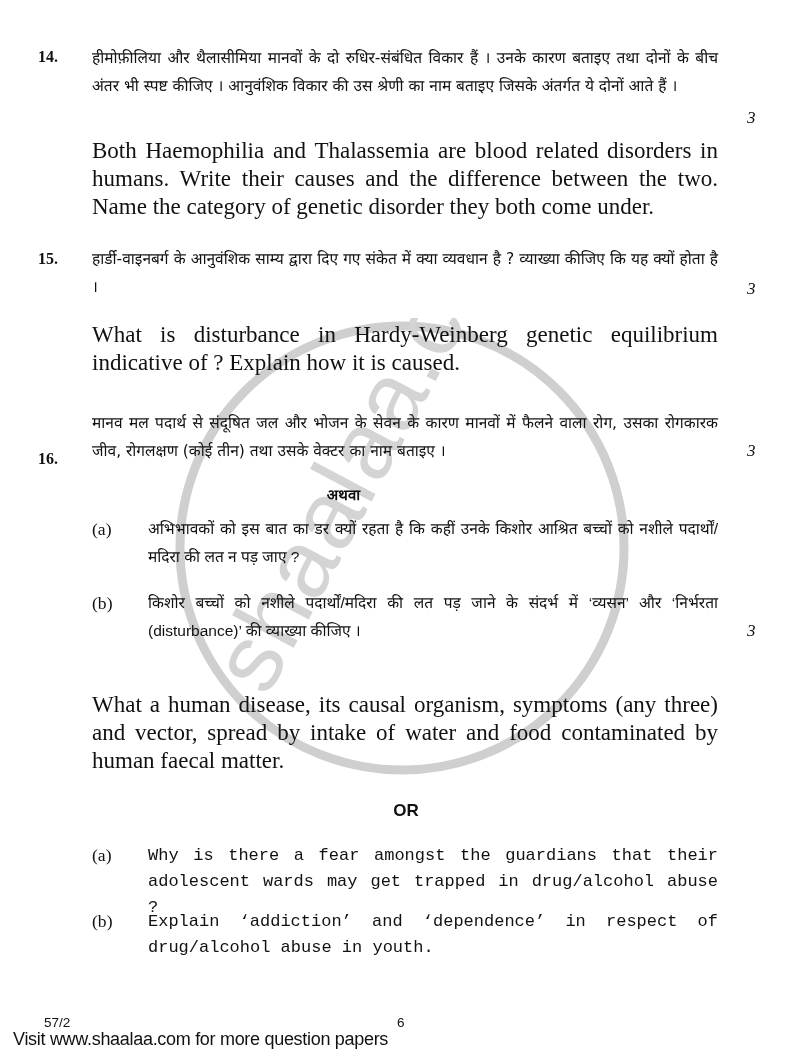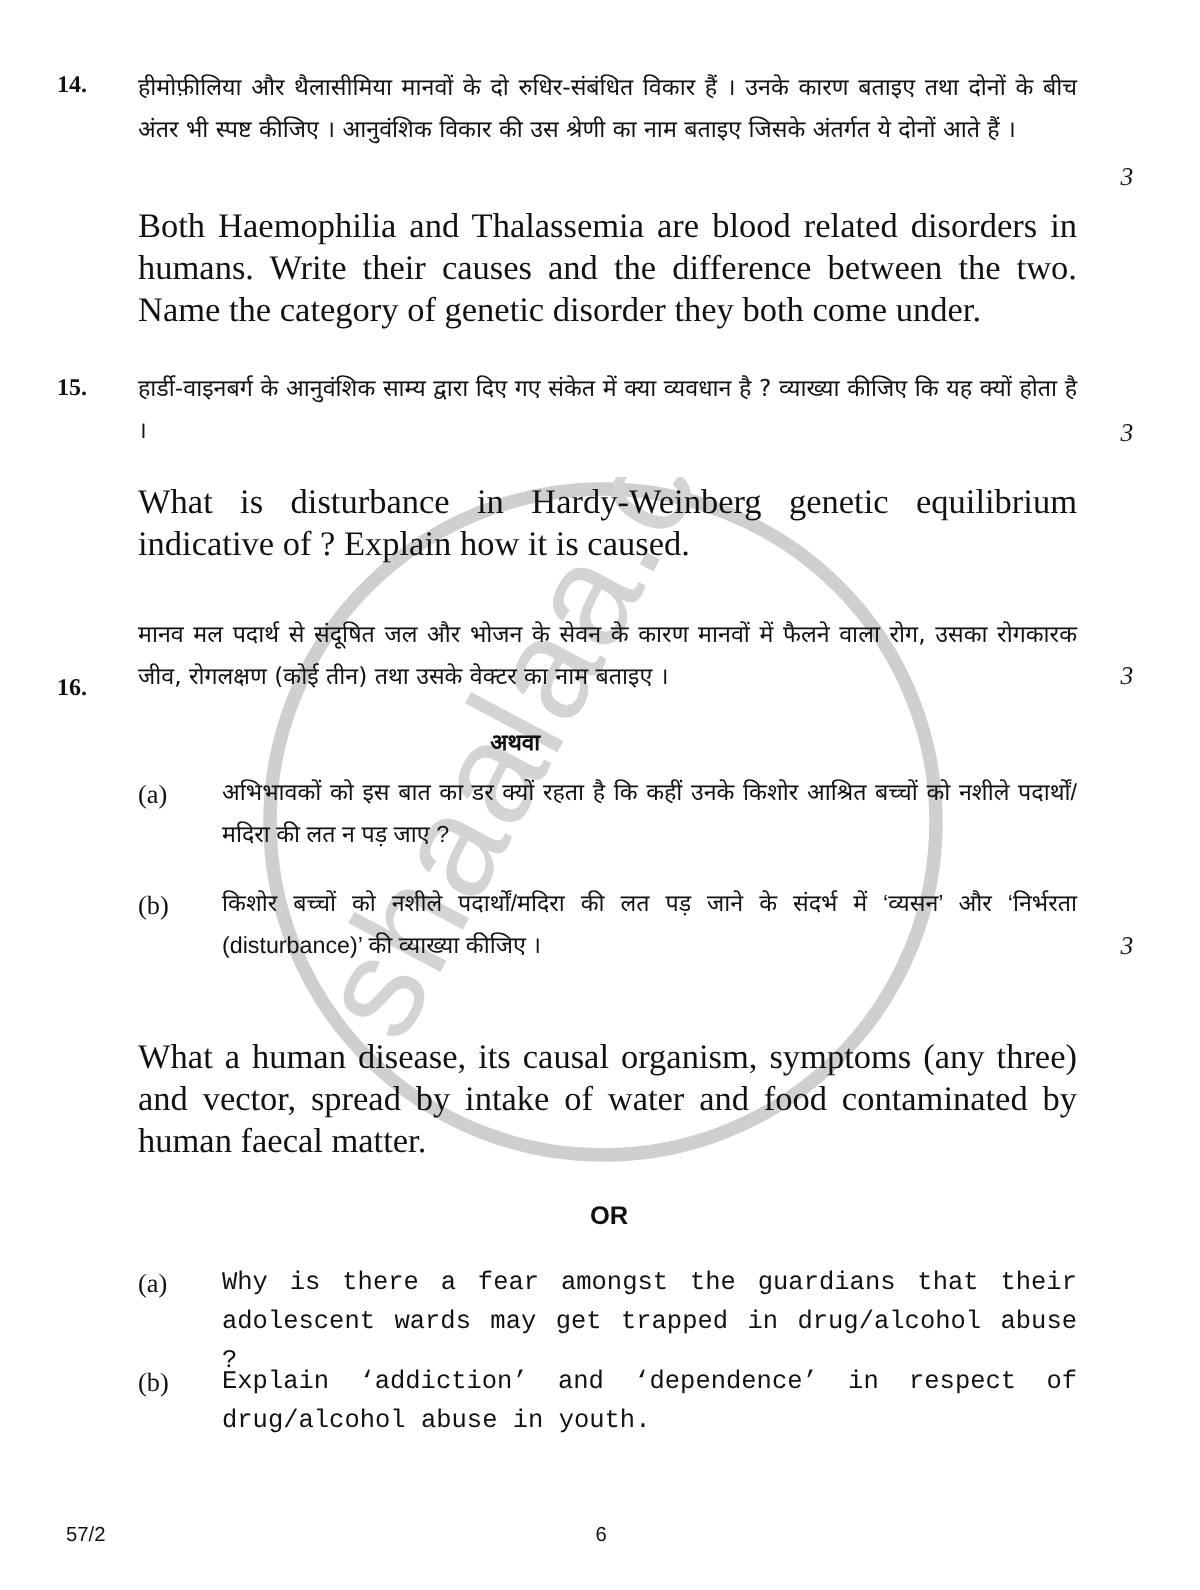--- a/index.html
+++ b/index.html
@@ -188,13 +188,14 @@
 
     <span class="sublabel" style="top:845px;">(a)</span>
     <div class="sub-en" style="top:843px;">Why is there a fear amongst the guardians that their adolescent wards may get trapped in drug/alcohol abuse ?</div>
 
     <span class="sublabel" style="top:911px;">(b)</span>
     <div class="sub-en" style="top:909px;">Explain ‘addiction’ and ‘dependence’ in respect of drug/alcohol abuse in youth.</div>
   </div>
 
   <span class="footer-code">57/2</span>
   <span class="footer-page">6</span>
+  <span class="footer-visit">Visit www.shaalaa.com for more question papers</span>
 </div>
 
 </body></html>

